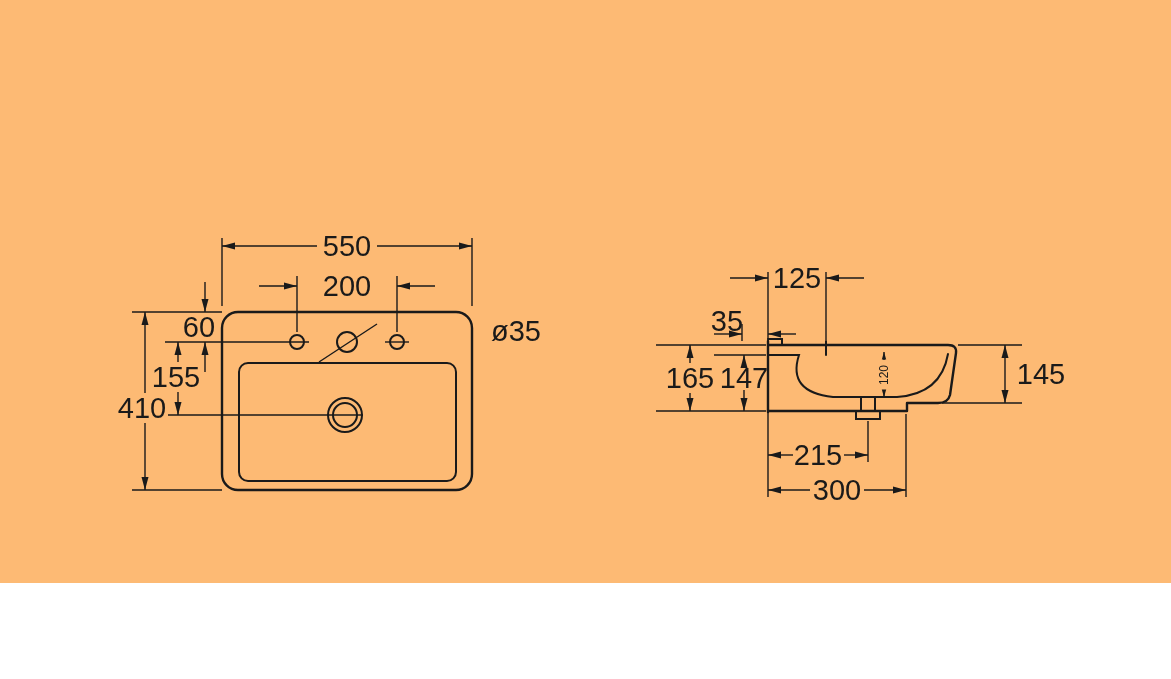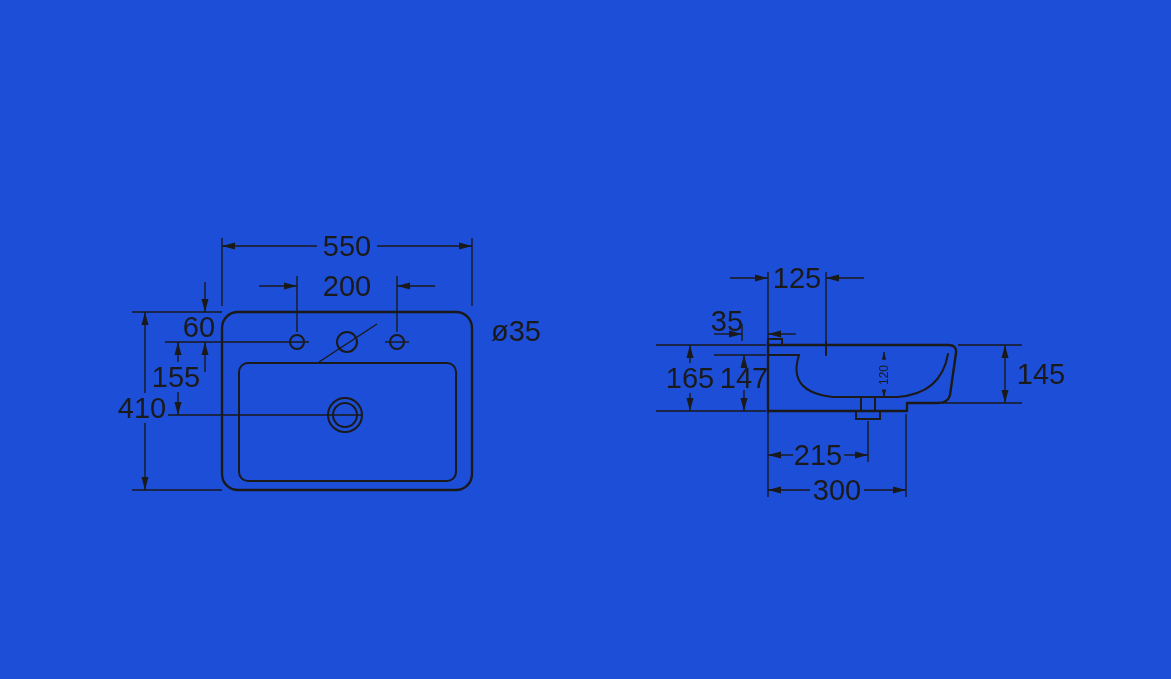--- a/index.html
+++ b/index.html
@@ -1,16 +1,16 @@
 <!DOCTYPE html>
 <html><head>
 <meta charset="utf-8">
 <style>
   html,body{margin:0;padding:0;background:#ffffff;}
-  .stage{width:1171px;height:679px;background:#1d4ed8;position:relative;overflow:hidden;}
+  .stage{width:1171px;height:583px;background:#fdba74;position:relative;overflow:hidden;}
   svg{display:block;}
   .thick{stroke:#1a1a1a;stroke-width:2.4;fill:none;stroke-linecap:round;stroke-linejoin:round;}
   .med{stroke:#1a1a1a;stroke-width:2;fill:none;stroke-linecap:round;}
   .thin{stroke:#1a1a1a;stroke-width:1.4;fill:none;stroke-linecap:butt;}
   .dimtxt{font-family:"Liberation Sans","DejaVu Sans",sans-serif;font-size:29px;fill:#1a1a1a;
           text-anchor:middle;}
   .dimtxt-small{font-family:"Liberation Sans","DejaVu Sans",sans-serif;font-size:12px;fill:#1a1a1a;
           text-anchor:middle;}
 </style>
 </head>

